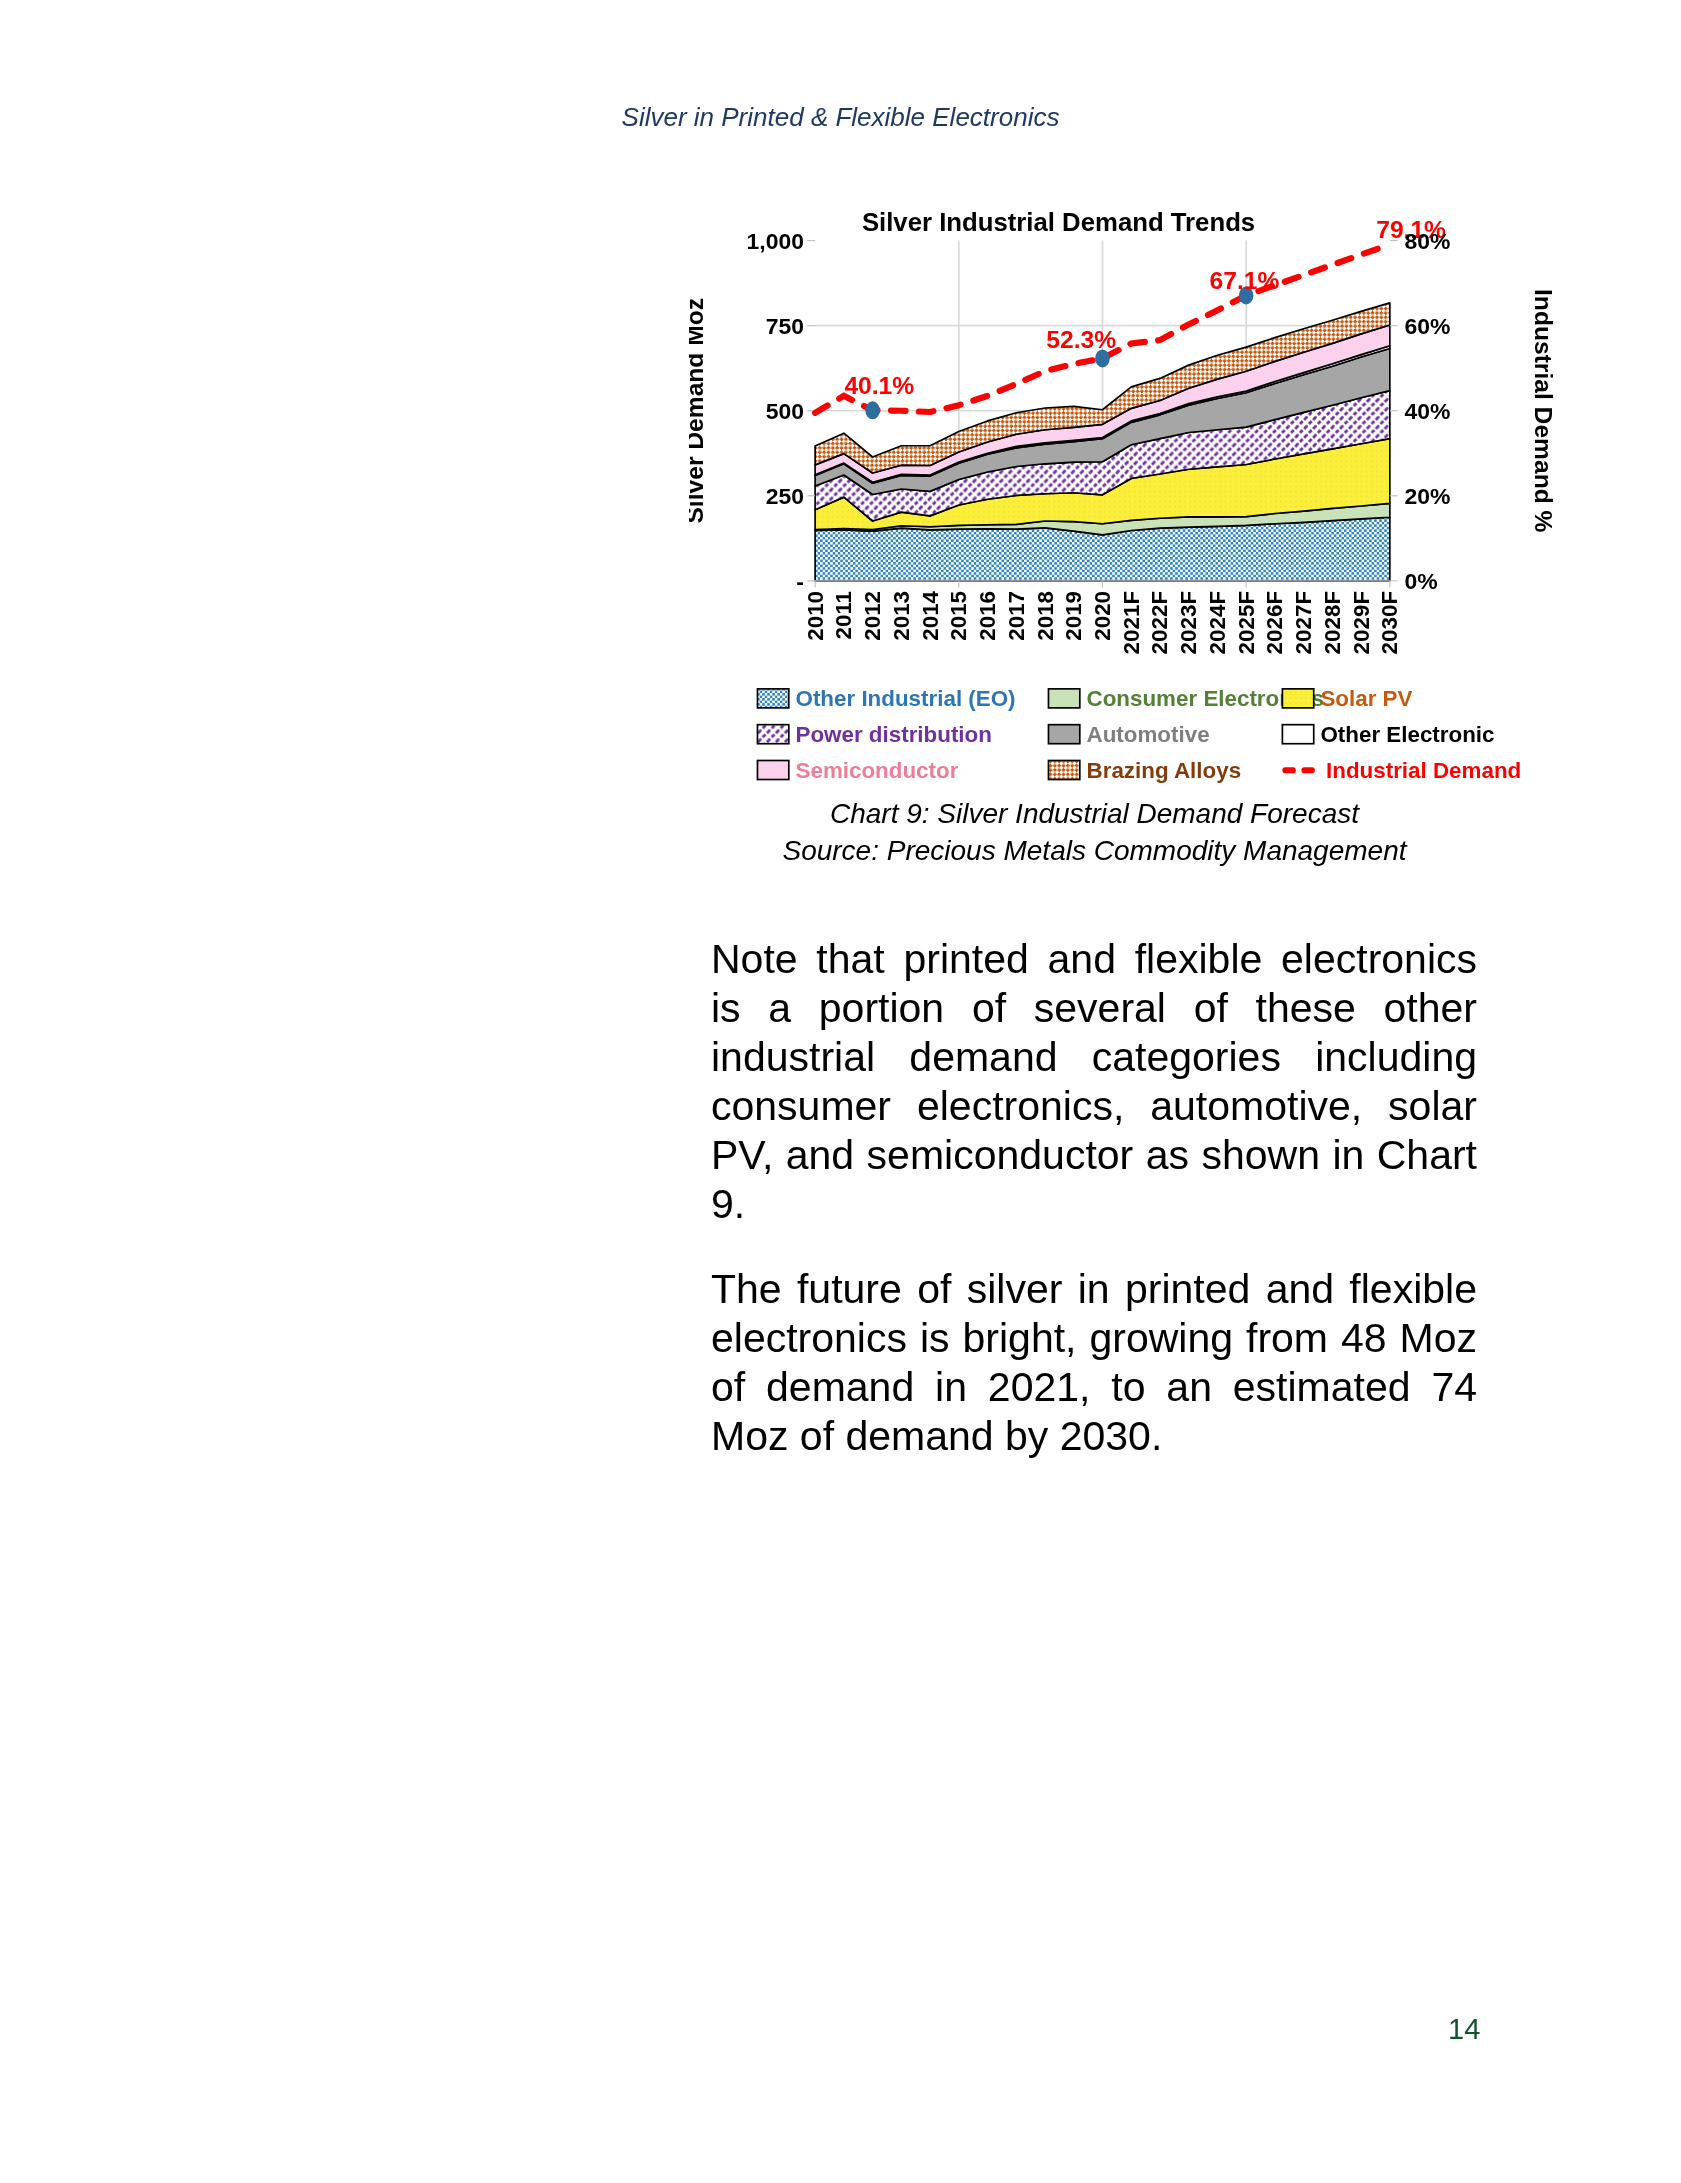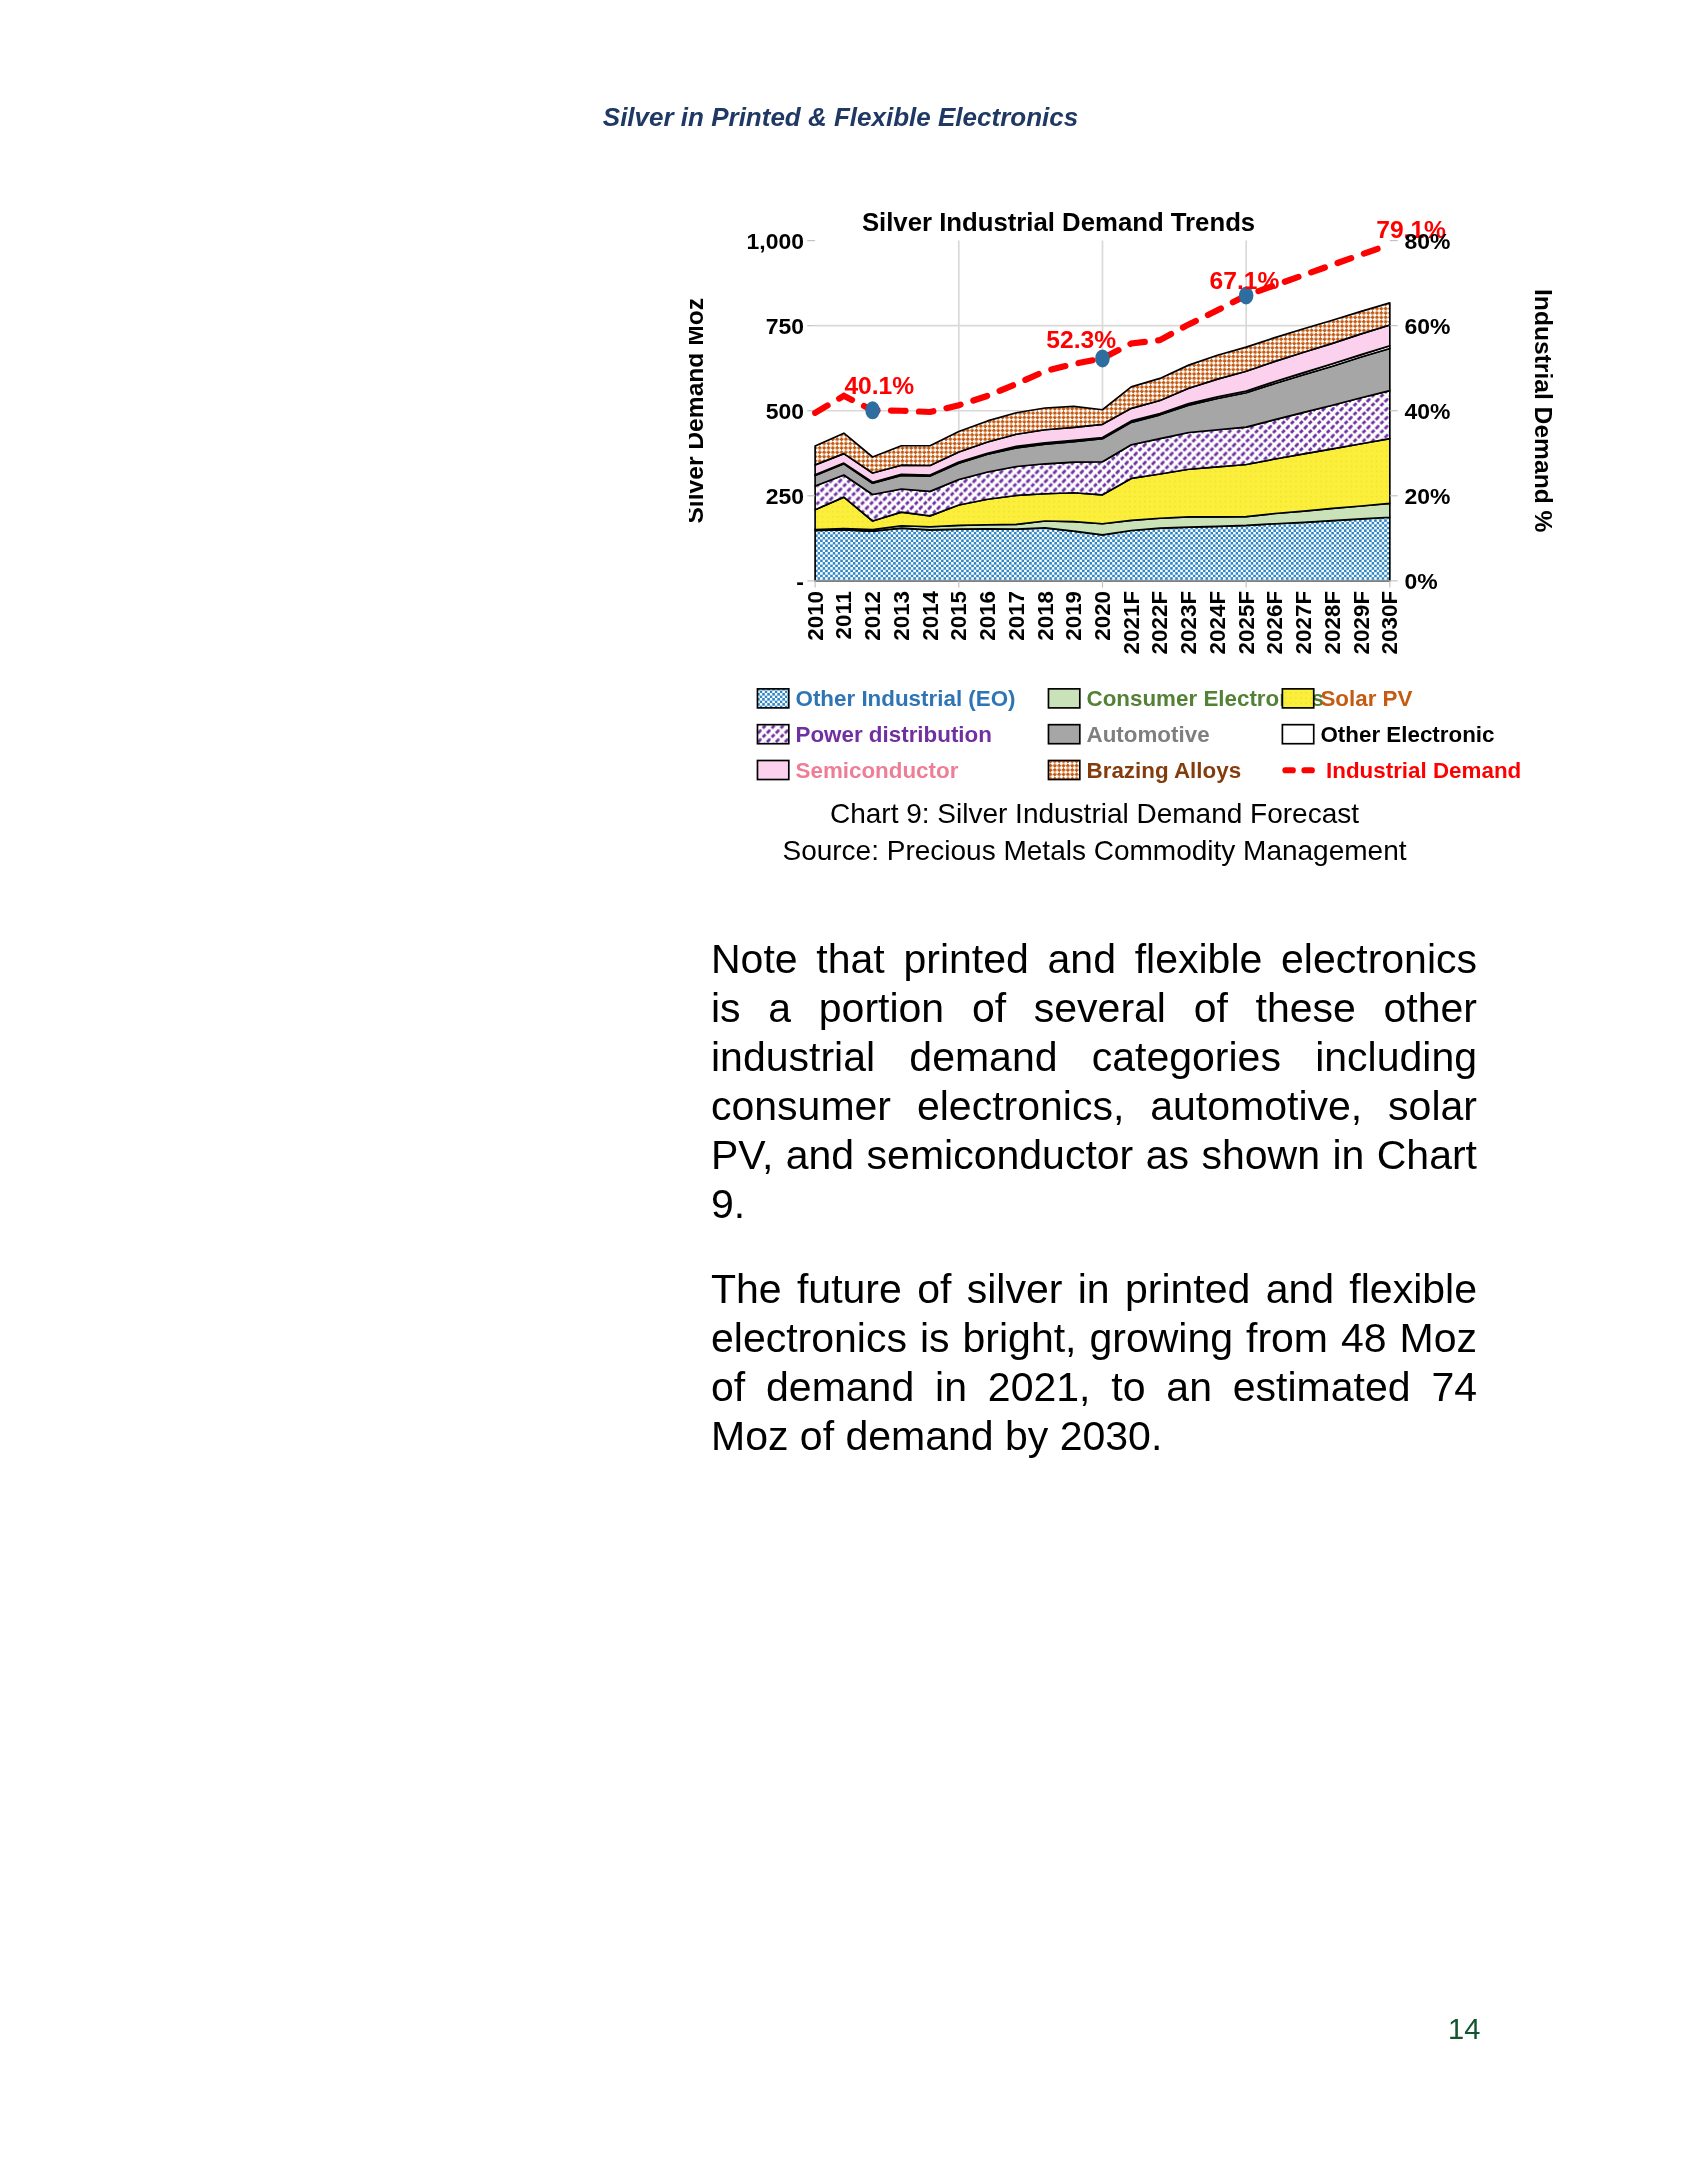--- a/index.html
+++ b/index.html
@@ -7,27 +7,27 @@
     position:relative;
     width:1681px;height:2183px;
     background:#ffffff;
     font-family:"Liberation Sans", sans-serif;
     color:#000;
     overflow:hidden;
   }
   .doc-header{
     position:absolute;left:0;top:102px;width:1681px;
     text-align:center;
-    font-size:26px;font-style:italic;font-weight:700;
+    font-size:26px;font-style:italic;font-weight:400;
     color:#1F3864;letter-spacing:0px;
   }
   .chart-wrap{position:absolute;left:689px;top:202px;width:865px;height:582px;}
   .caption{
     position:absolute;left:711px;top:795px;width:767px;
-    text-align:center;font-size:28px;line-height:37px;color:#000;
+    text-align:center;font-style:italic;font-size:28px;line-height:37px;color:#000;
   }
   .para{
     position:absolute;left:711px;width:766px;
     font-size:41px;line-height:49px;
     text-align:justify;color:#000;
   }
   .p1{top:935px;}
   .p2{top:1134px;}
   .p3{top:1265px;}
   .page-number{

